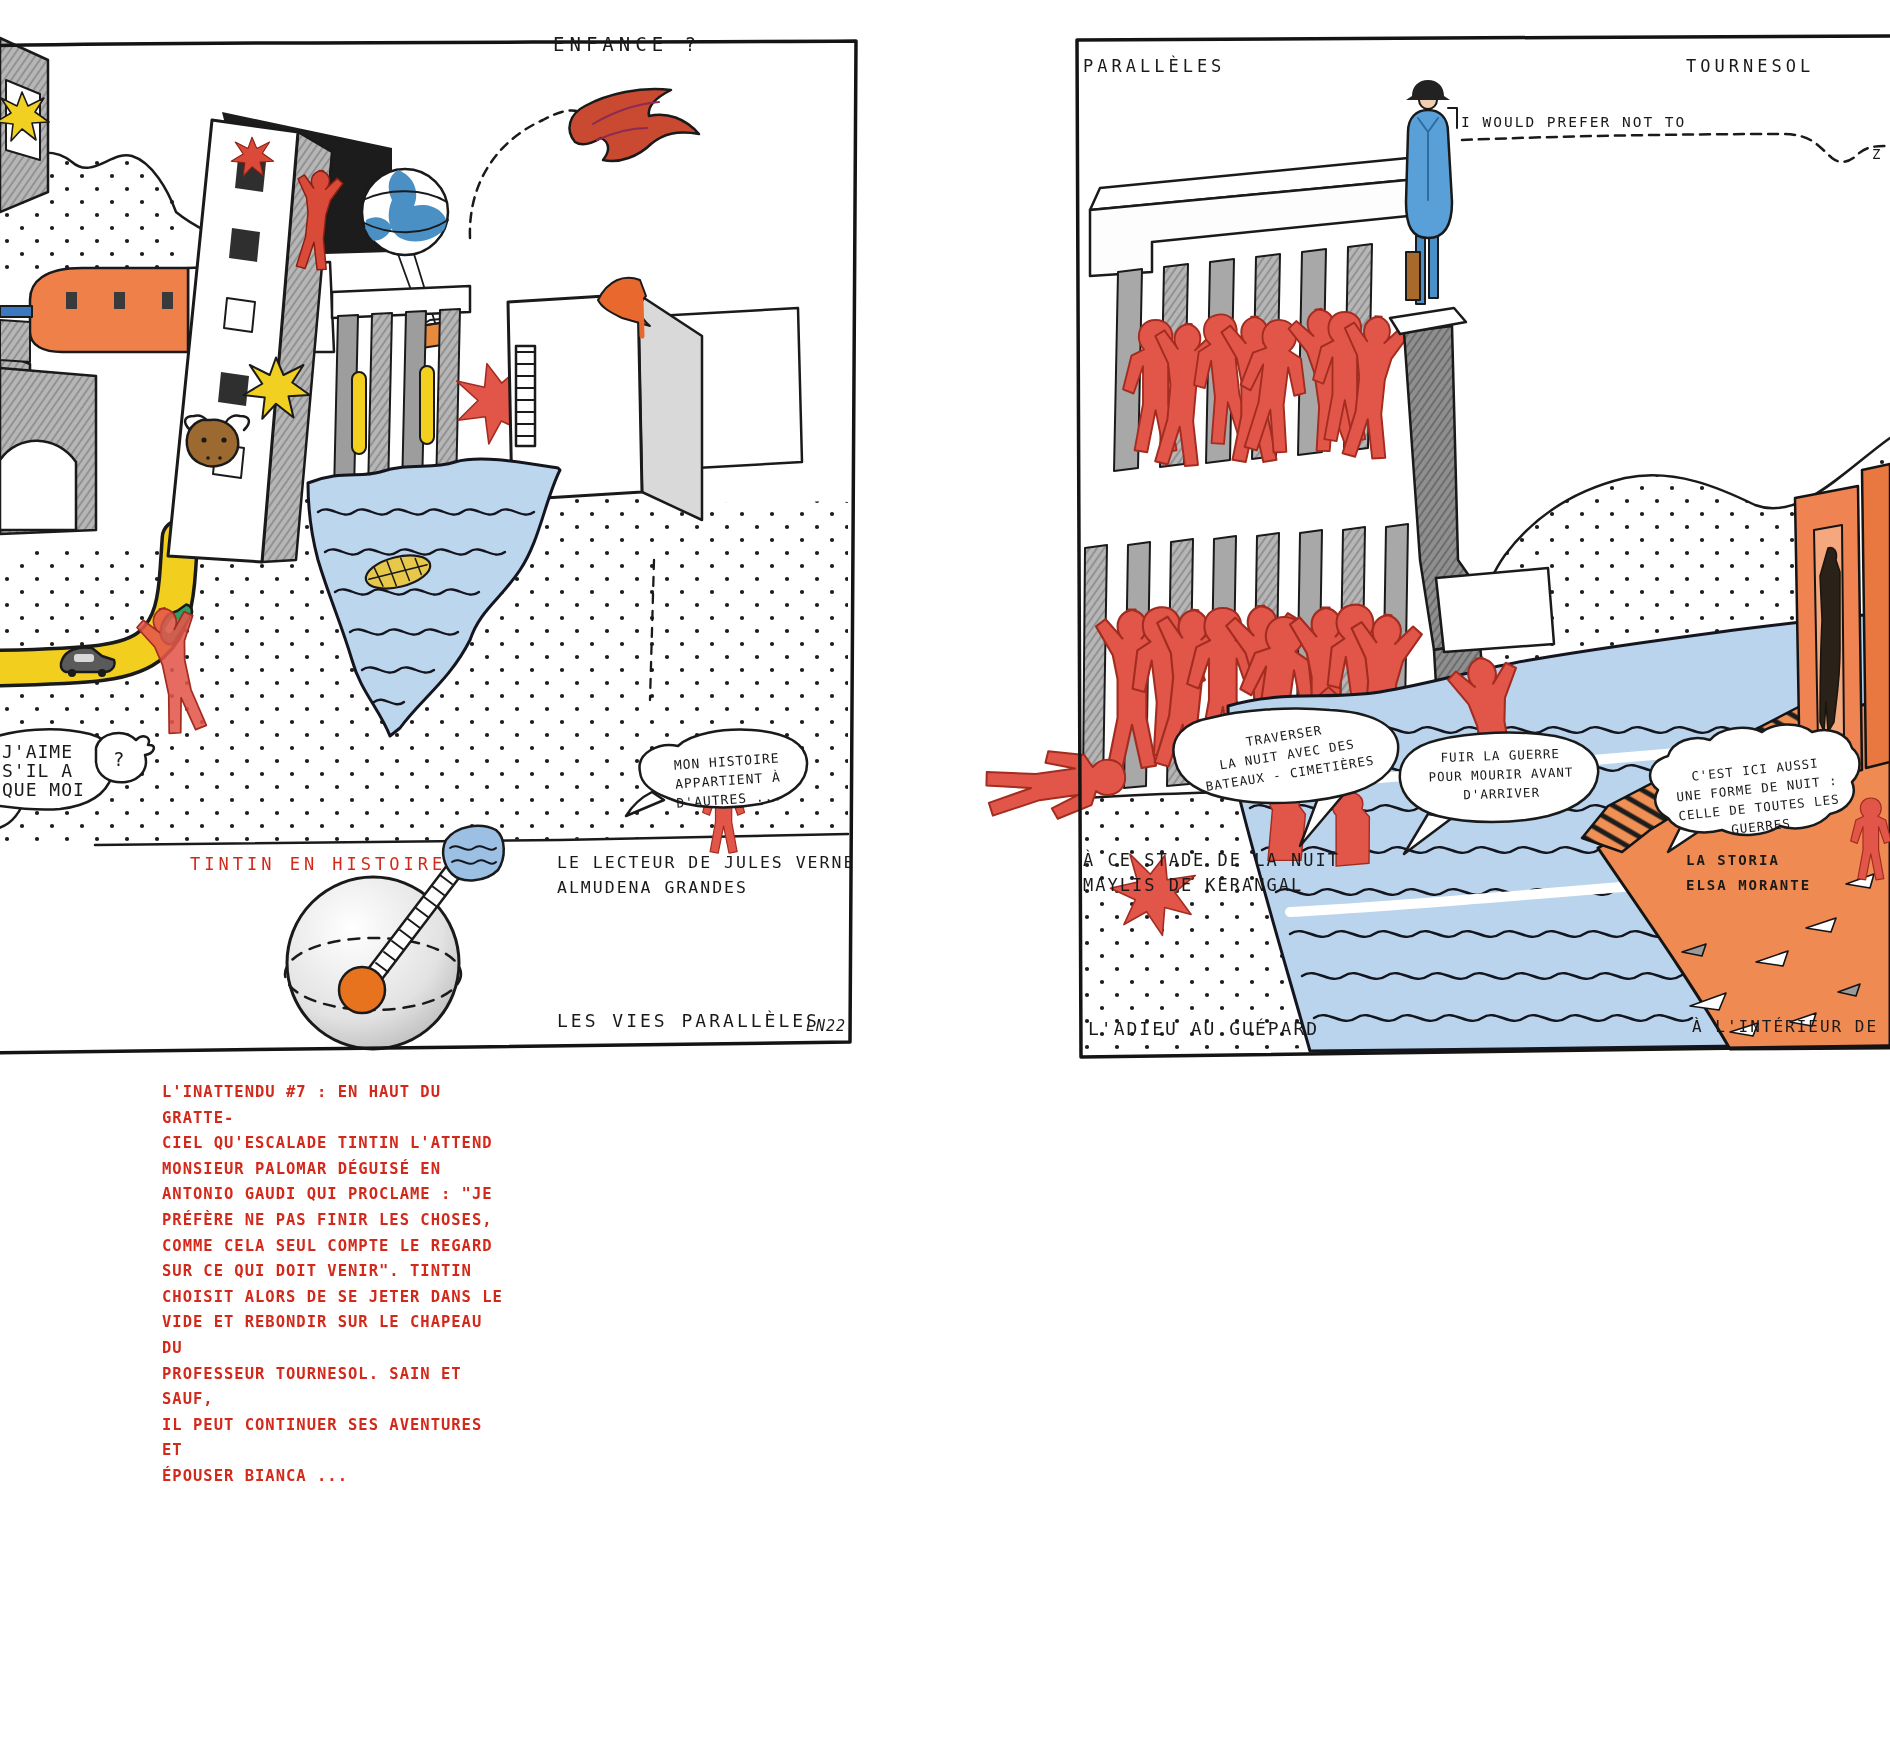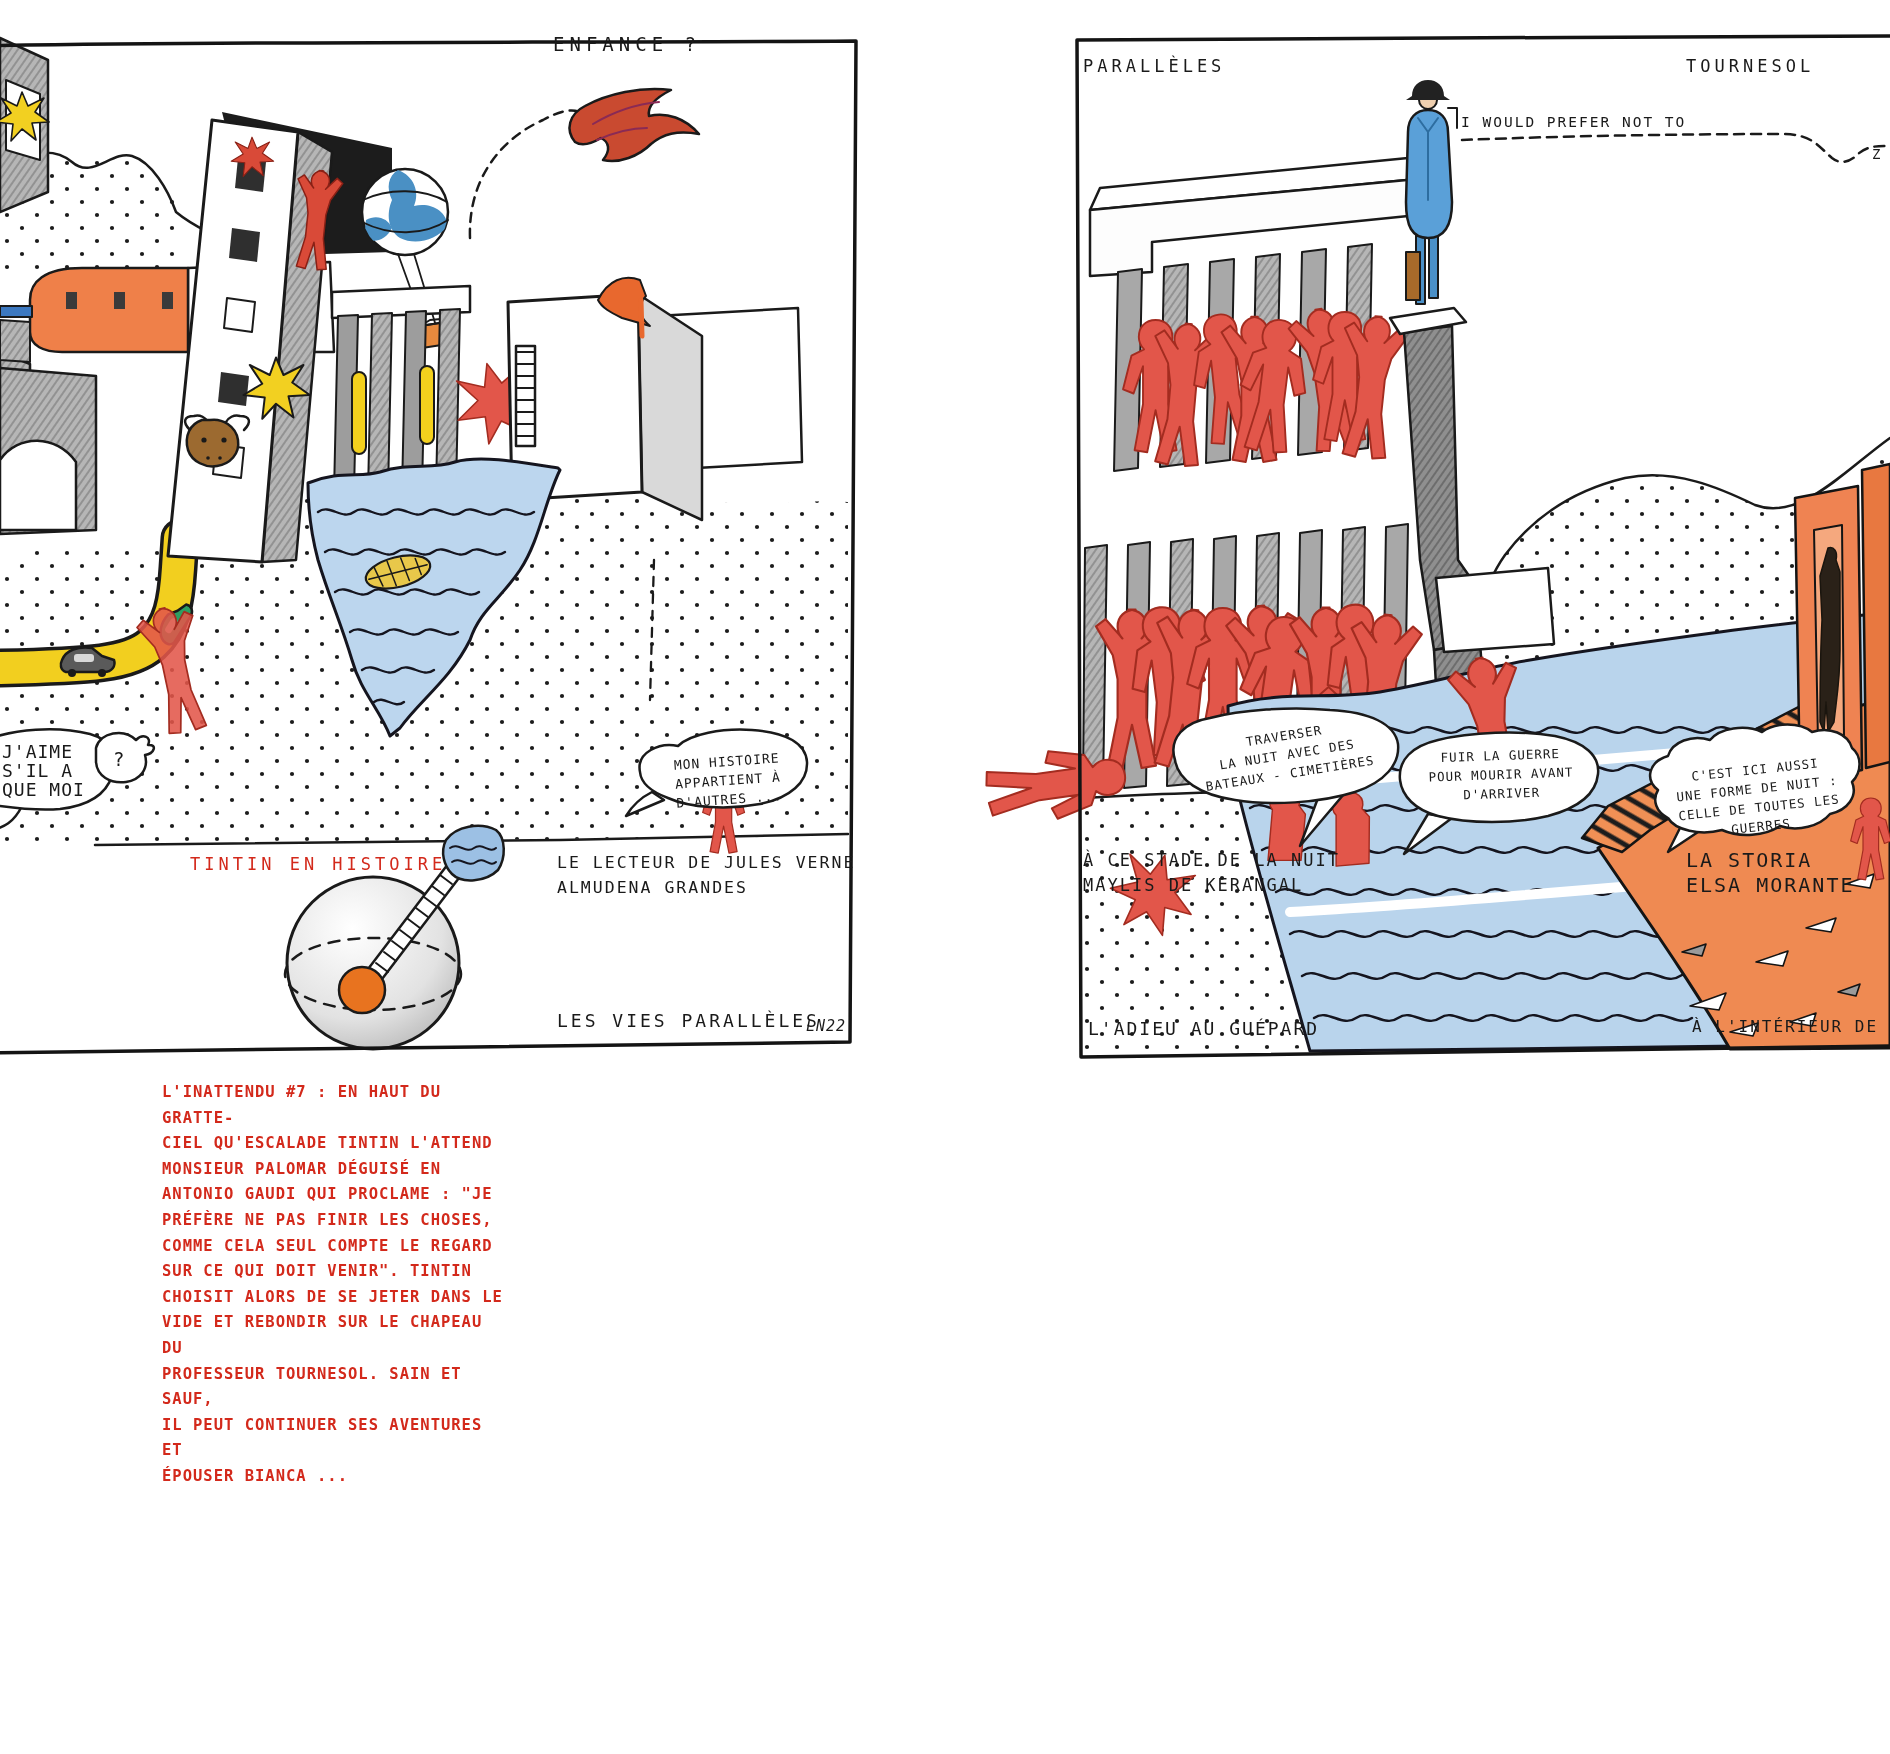--- a/index.html
+++ b/index.html
@@ -393,16 +393,16 @@
 BATEAUX - CIMETIÈRES</div>
 <div class="t bub r-2" style="left:1412px;top:746px;width:178px;">FUIR LA GUERRE
 POUR MOURIR AVANT
 D'ARRIVER</div>
 <div class="t bub r-6" style="left:1662px;top:760px;width:192px;">C'EST ICI AUSSI
 UNE FORME DE NUIT :
 CELLE DE TOUTES LES
 GUERRES</div>
 <div class="t cap" style="left:1083px;top:848px;font-size:17px;">À CE STADE DE LA NUIT
 MAYLIS DE KERANGAL</div>
-<div class="t cap" style="left:1686px;top:848px;font-size:20px;">LA STORIA
+<div class="t cap" style="left:1686px;top:848px;font-size:14px;font-weight:bold;">LA STORIA
 ELSA MORANTE</div>
 <div class="t cap" style="left:1088px;top:1016px;font-size:18px;">L'ADIEU AU GUÉPARD</div>
 <div class="t cap" style="left:1692px;top:1014px;font-size:16px;width:260px;">À L'INTÉRIEUR DE SOI</div>
 
 </body></html>

